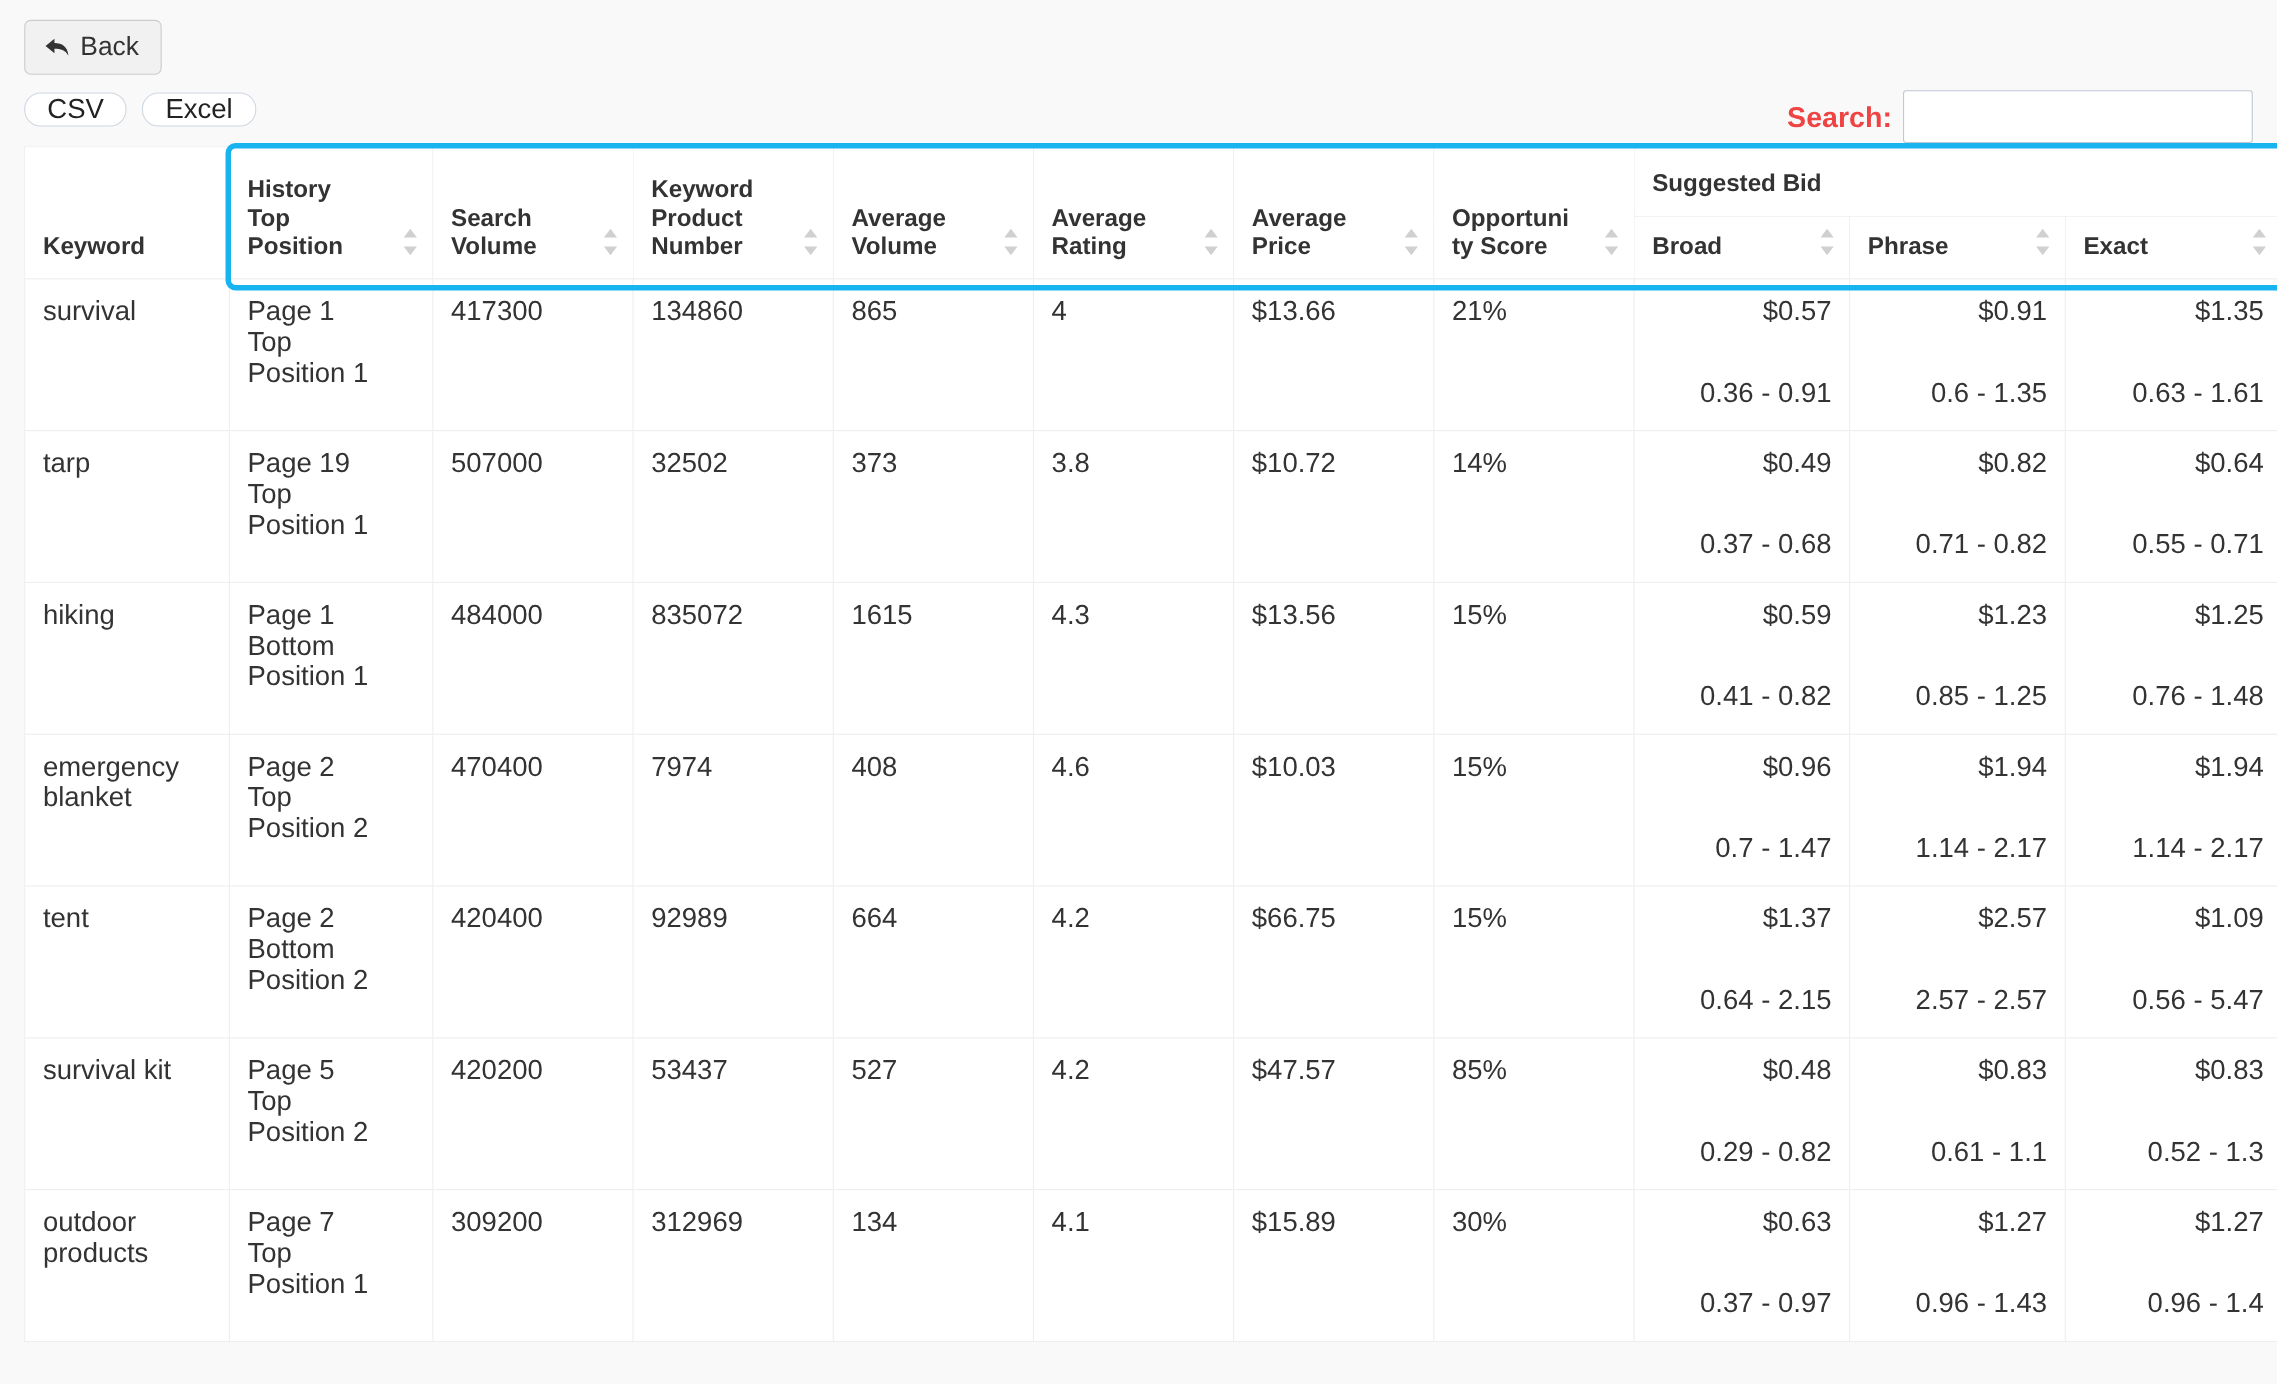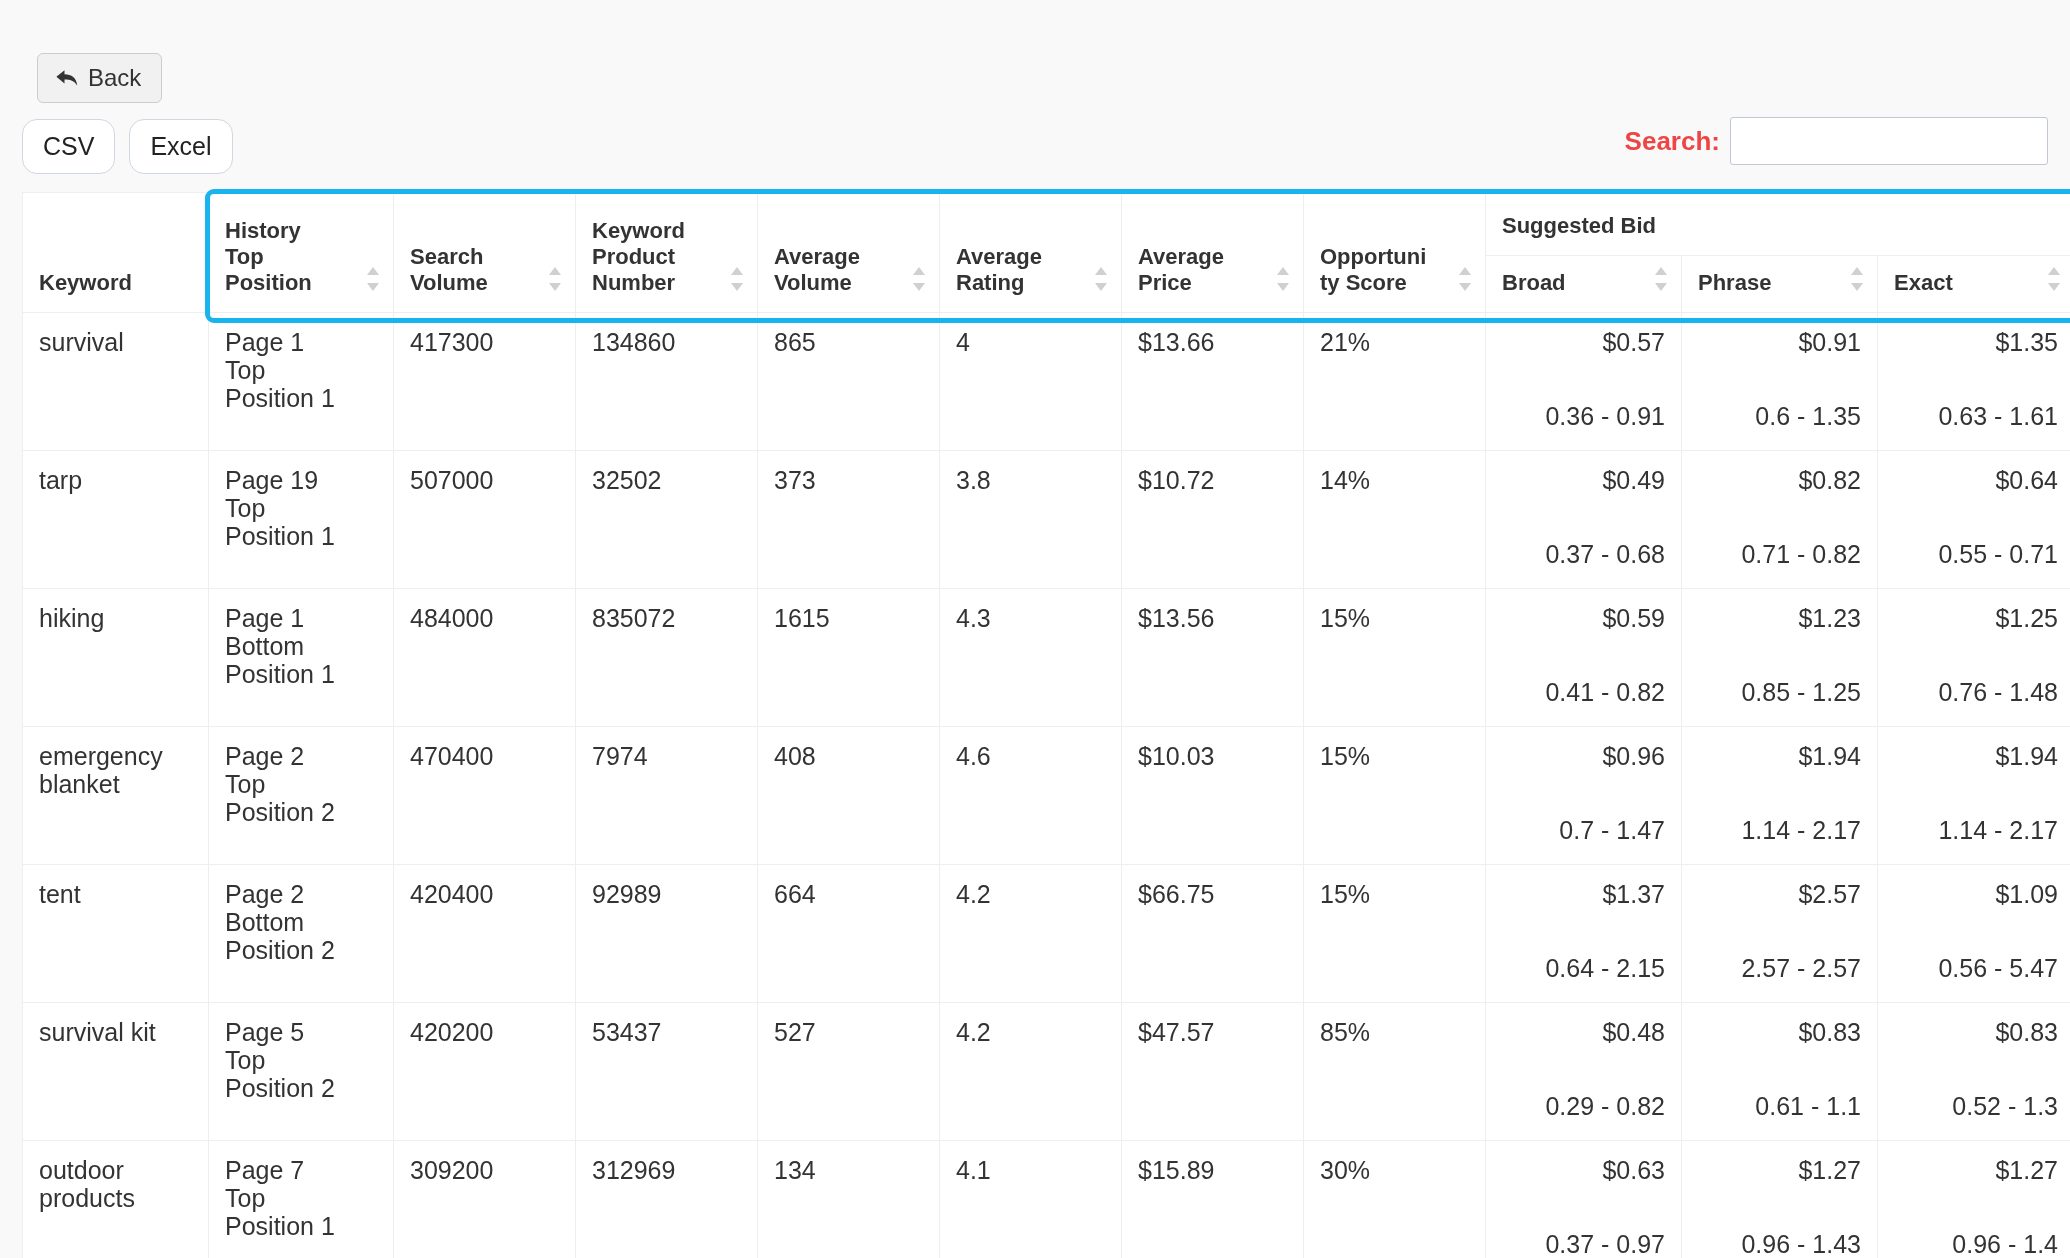--- a/index.html
+++ b/index.html
@@ -11,22 +11,21 @@
     overflow: hidden;
   }
   body {
     font-family: "Liberation Sans", sans-serif;
     color: #333333;
     -webkit-font-smoothing: antialiased;
   }
 
   
   .toolbar {
-    padding: 18px 0 0 37px;
-    margin-top: 35px;
+    padding: 18px 0 0 22px;
   }
   .btn-back {
     display: inline-flex;
     align-items: center;
     gap: 9px;
     background: #f1f1f1;
     border: 1px solid #cccccc;
     border-radius: 6px;
     padding: 11px 20px 11px 17px;
     font-size: 24px;
@@ -48,21 +47,21 @@
     padding: 16px 0 0 22px;
     display: flex;
     align-items: center;
     gap: 14px;
     position: relative;
   }
   .btn-export {
     background: #ffffff;
     border: 1px solid #cfd7e0;
     border-radius: 15px;
-    padding: 12px 20px;
+    padding: 0 20px;
     font-size: 25px;
     color: #222222;
     cursor: pointer;
     line-height: 1.15;
     font-family: "Liberation Sans", sans-serif;
   }
 
   .search-wrap {
     position: absolute;
     right: 22px;

